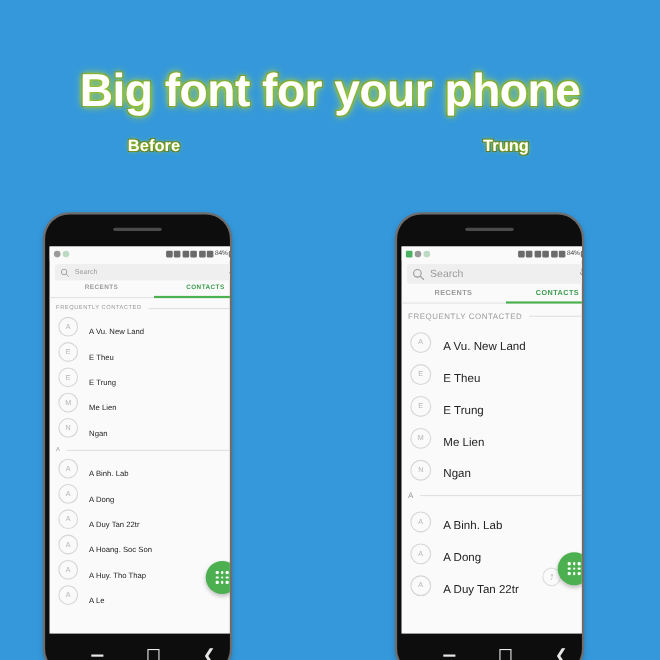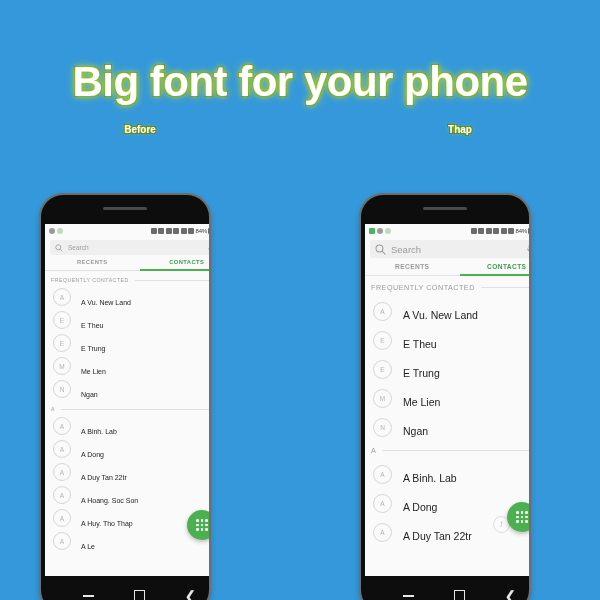--- a/index.html
+++ b/index.html
@@ -34,21 +34,21 @@
       -1px 1px 0 #5a6b1f,
        1px -1px 0 #5a6b1f,
       -1px -1px 0 #5a6b1f;
     white-space: nowrap;
   }
 
   
   .caption {
     position: absolute;
     top: 124px;
-    font-size: 10px;
+    font-size: 15px;
     font-weight: bold;
     color: #ffffff;
     text-align: center;
     width: 120px;
     text-shadow:
        0 0 2px #9acd32,
        0 0 5px #9acd32,
        1px 1px 0 #4e5e1c,
       -1px 1px 0 #4e5e1c,
        1px -1px 0 #4e5e1c,
@@ -290,21 +290,21 @@
   .big .section-gap { height: 9px; }
   .big .dots-icon i { width: 1.7px; height: 1.7px; }
   .big .alpha-index { font-size: 4.2px; }
 </style>
 </head>
 <body>
 
 <h1 class="title">Big font for your phone</h1>
 
 <div class="caption before">Before</div>
-<div class="caption after">Thap</div>
+<div class="caption after">Trung</div>
 
 <div class="phone left">
   <div class="phone-top">
     <div class="speaker"></div>
   </div>
 
   <div class="screen small">
 
     <div class="statusbar">
       <div class="sb-left">

